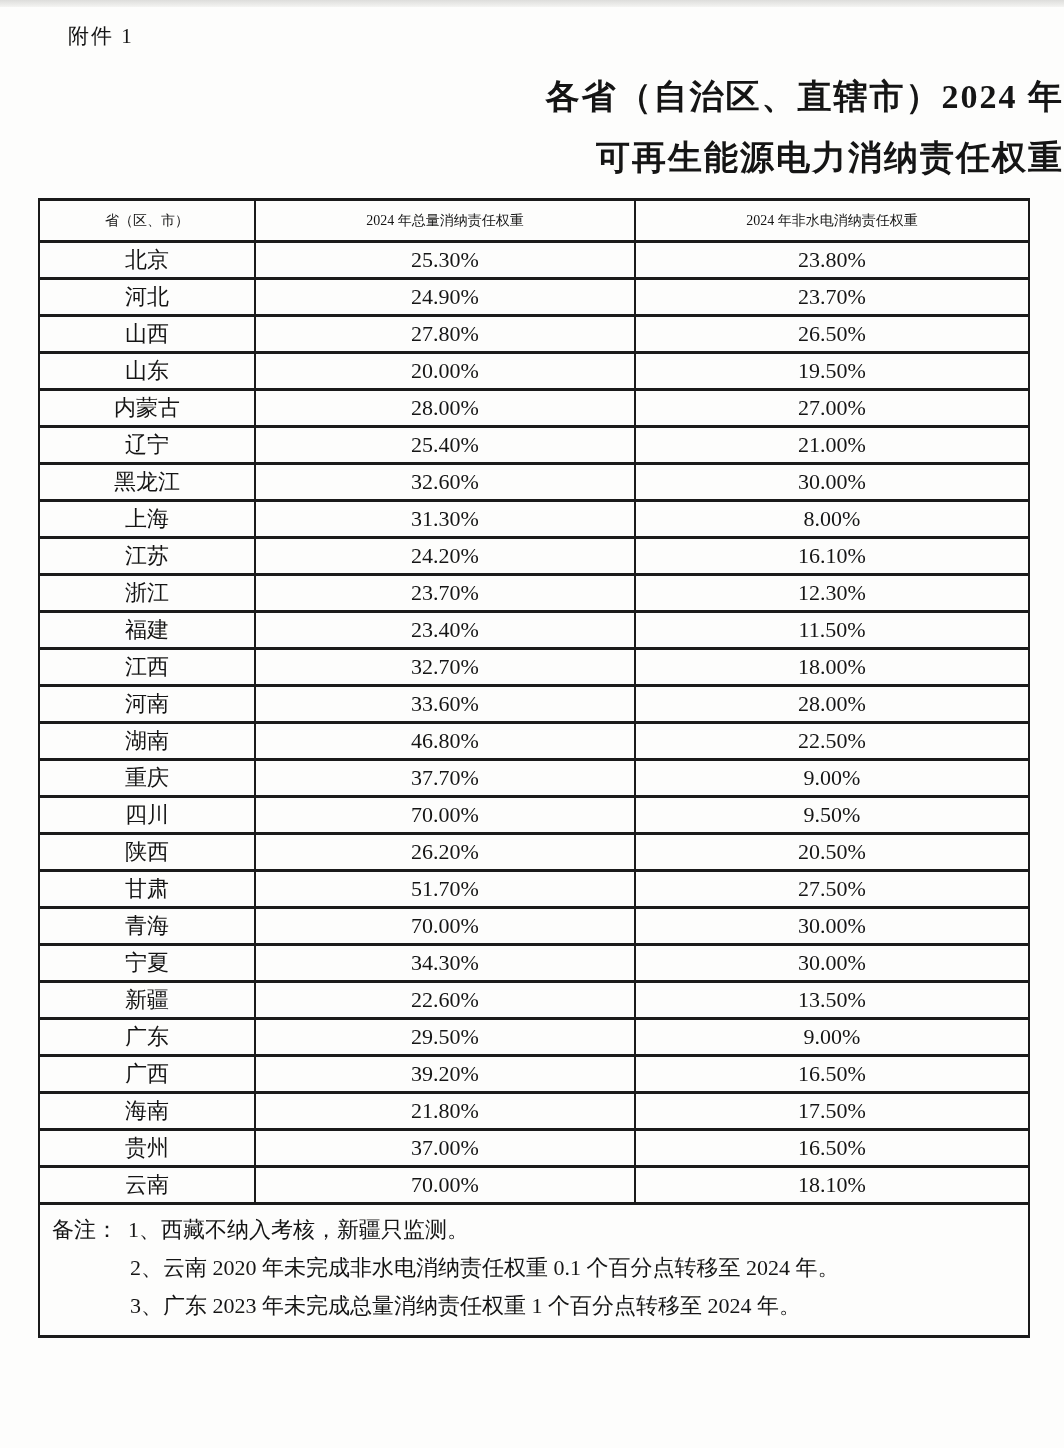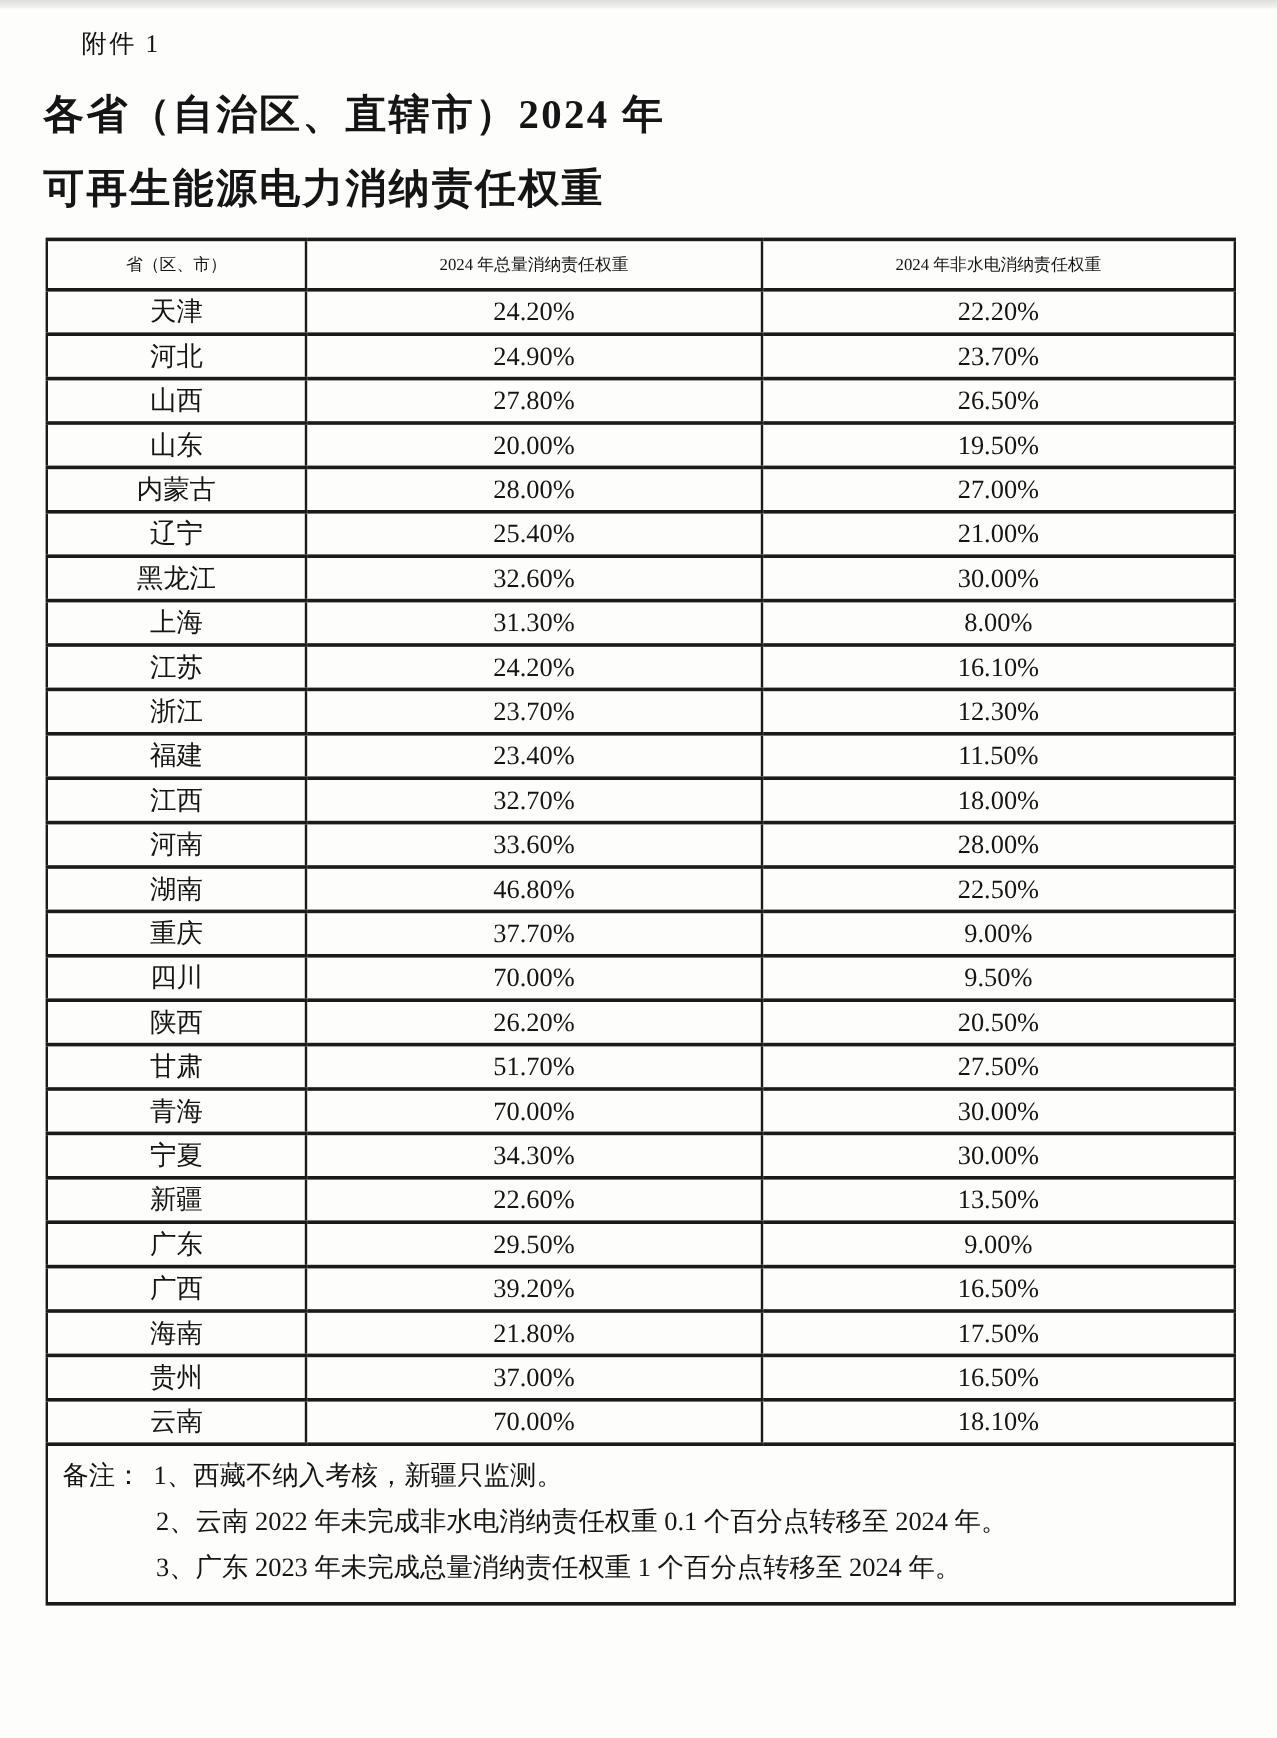--- a/index.html
+++ b/index.html
@@ -21,21 +21,21 @@
     top: 0; left: 0; right: 0;
     height: 7px;
     background: linear-gradient(to bottom, #dddddb, #f4f4f2);
   }
   .attachment-label {
     padding: 22px 0 0 68px;
     font-size: 21px;
     letter-spacing: 2px;
   }
   .doc-title {
-    text-align: left;
+    text-align: right;
     font-weight: bold;
     font-size: 34px;
     letter-spacing: 2px;
     line-height: 61px;
     margin-top: 16px;
     margin-left: 36px;
   }
   .weights-table {
     width: 990px;
     margin: 10px auto 0 38px;
@@ -103,23 +103,23 @@
   </colgroup>
   <thead>
     <tr>
       <th>省（区、市）</th>
       <th>2024 年总量消纳责任权重</th>
       <th>2024 年非水电消纳责任权重</th>
     </tr>
   </thead>
   <tbody>
       <tr>
-        <td>天津</td>
-        <td>24.20%</td>
-        <td>22.20%</td>
+        <td>北京</td>
+        <td>25.30%</td>
+        <td>23.80%</td>
       </tr>
       <tr>
         <td>河北</td>
         <td>24.90%</td>
         <td>23.70%</td>
       </tr>
       <tr>
         <td>山西</td>
         <td>27.80%</td>
         <td>26.50%</td>
@@ -239,18 +239,18 @@
         <td>70.00%</td>
         <td>18.10%</td>
       </tr>
     </tbody>
   <tbody>
     <tr>
       <td colspan="3" class="notes-cell">
         <span class="note-line">
           <span class="note-label">备注：</span><span>1、西藏不纳入考核，新疆只监测。</span>
         </span>
-        <span class="note-line note-indent">2、云南 2022 年未完成非水电消纳责任权重 0.1 个百分点转移至 2024 年。</span>
+        <span class="note-line note-indent">2、云南 2020 年未完成非水电消纳责任权重 0.1 个百分点转移至 2024 年。</span>
         <span class="note-line note-indent">3、广东 2023 年未完成总量消纳责任权重 1 个百分点转移至 2024 年。</span>
       </td>
     </tr>
   </tbody>
 </table>
 
 </body></html>

